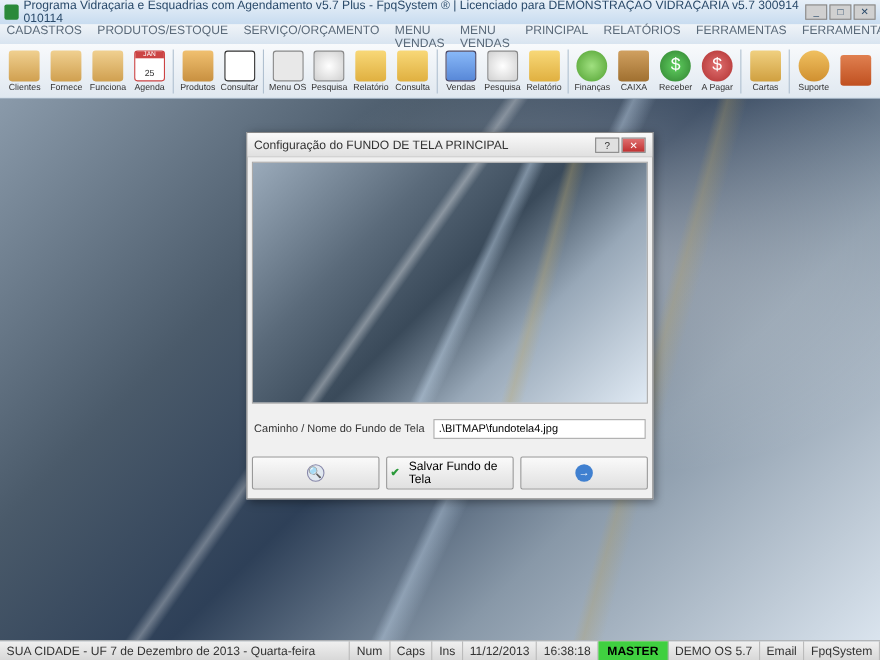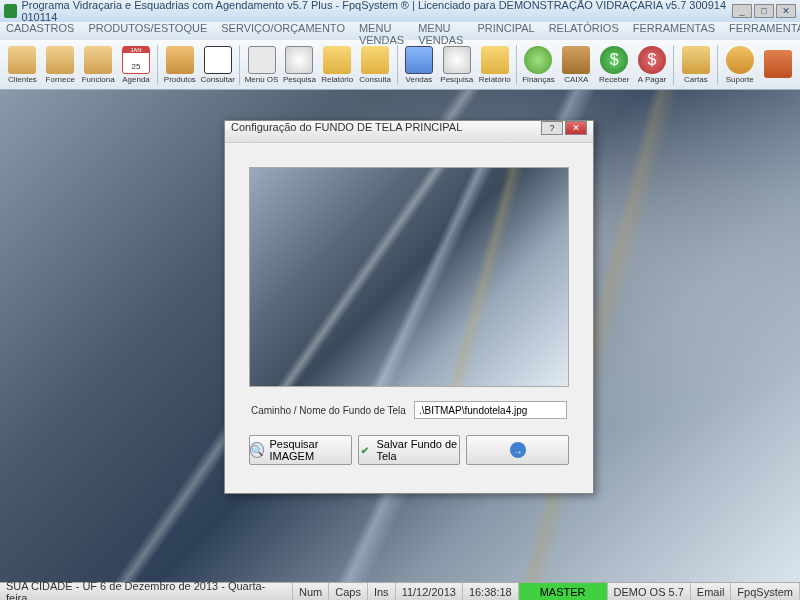--- a/index.html
+++ b/index.html
@@ -15,43 +15,43 @@
 .tool-icon{width:28px;height:28px;border-radius:3px;margin-bottom:1px;display:flex;align-items:center;justify-content:center;font-size:16px}
 .tool-label{font-size:8px;color:#333;white-space:nowrap}
 .divider{width:1px;height:40px;background:#b0c0d0;margin:0 2px}
 .desktop{position:absolute;top:90px;left:0;right:0;bottom:18px;background:linear-gradient(135deg,#8a9aaa 0%,#4a5a6a 30%,#2e4058 50%,#8898a8 70%,#dae4ee 100%);overflow:hidden}
 .desktop::before{content:"";position:absolute;inset:0;background:
  linear-gradient(125deg,transparent 40%,rgba(255,255,255,.3) 41%,transparent 42%),
  linear-gradient(115deg,transparent 55%,rgba(200,220,240,.4) 56%,transparent 58%),
  linear-gradient(105deg,transparent 70%,rgba(180,160,100,.3) 71%,transparent 73%),
  radial-gradient(ellipse at 70% 30%,rgba(255,255,255,.4),transparent 40%)}
 .dialog{position:absolute;left:224px;top:30px;width:370px;background:#f0f0f0;border:1px solid #888;box-shadow:2px 2px 8px rgba(0,0,0,.4)}
-.dlg-title{height:22px;background:linear-gradient(#fafafa,#e0e0e0);display:flex;align-items:flex-start;padding:0 6px;font-size:10px;color:#333;border-bottom:1px solid #ccc}
+.dlg-title{height:22px;background:linear-gradient(#fafafa,#e0e0e0);display:flex;align-items:center;padding:0 6px;font-size:10px;color:#333;border-bottom:1px solid #ccc}
 .dlg-controls{margin-left:auto;display:flex;gap:2px}
 .dlg-controls span{width:22px;height:14px;display:flex;align-items:center;justify-content:center;font-size:9px;border:1px solid #888;cursor:pointer}
 .dlg-help{background:#e0e0e0}
 .dlg-close{background:linear-gradient(#e07070,#c03030);color:#fff}
-.dlg-body{padding:24px}
+.dlg-body{padding:4px}
 .preview{width:100%;height:220px;border:1px solid #aaa;background:linear-gradient(135deg,#9aaaba 0%,#5a6a7a 30%,#3a4a5a 50%,#98a8b8 70%,#e0eaf4 100%);position:relative;overflow:hidden}
 .preview::before{content:"";position:absolute;inset:0;background:
  linear-gradient(125deg,transparent 38%,rgba(255,255,255,.35) 40%,transparent 42%),
  linear-gradient(115deg,transparent 53%,rgba(200,220,240,.45) 55%,transparent 58%),
  linear-gradient(105deg,transparent 68%,rgba(190,170,110,.35) 70%,transparent 73%)}
 .path-row{display:flex;align-items:center;gap:8px;margin-top:10px;padding:4px 2px}
 .path-label{font-size:10px;color:#333;white-space:nowrap}
 .path-input{flex:1;height:18px;border:1px solid #aaa;background:#fff;padding:0 4px;font-size:10px}
 .btn-row{display:flex;gap:6px;margin-top:8px;padding:4px 0}
 .dlg-btn{flex:1;height:30px;border:1px solid #999;background:linear-gradient(#fafafa,#e0e0e0);display:flex;align-items:center;justify-content:center;gap:5px;cursor:pointer;font-size:10px;border-radius:2px}
 .btn-ico{width:16px;height:16px;border-radius:50%;display:flex;align-items:center;justify-content:center;font-size:10px}
 .ico-search{background:#e0e8f0;border:1px solid #88a}
 .ico-save{color:#2a9a3a;background:transparent;font-weight:bold}
 .ico-exit{background:#4080d0;color:#fff}
 .statusbar{position:absolute;bottom:0;left:0;right:0;height:18px;background:linear-gradient(#f0f0f0,#d8d8d8);border-top:1px solid #aaa;display:flex;align-items:center;font-size:9px;color:#333}
 .status-cell{padding:0 6px;border-right:1px solid #bbb;height:100%;display:flex;align-items:center}
-.status-master{background:#40d040;color:#000;font-weight:normal;padding:0 21px}
+.status-master{background:#40d040;color:#000;font-weight:bold;padding:0 8px}
 .ic-people{background:linear-gradient(#f0d090,#d0a050)}
 .ic-cal{background:#fff;border:1px solid #c44;position:relative}
 .ic-cal::before{content:"25";position:absolute;bottom:2px;left:0;right:0;text-align:center;font-size:8px;color:#333}
 .ic-cal::after{content:"JAN";position:absolute;top:0;left:0;right:0;background:#c44;color:#fff;font-size:6px;text-align:center}
 .ic-box{background:linear-gradient(#f0c070,#c89040)}
 .ic-barcode{background:#fff;border:1px solid #333}
 .ic-clip{background:#e8e8e8;border:1px solid #888}
 .ic-search{background:radial-gradient(#fff,#d0d0d0);border:1px solid #888}
 .ic-folder{background:linear-gradient(#f8d878,#e0b040)}
 .ic-monitor{background:linear-gradient(#88b8f8,#5888d8);border:1px solid #446}
@@ -188,36 +188,35 @@
     </div>
     <div class="dlg-body">
       <div class="preview"></div>
       <div class="path-row">
         <span class="path-label">Caminho / Nome do Fundo de Tela</span>
         <input class="path-input" value=".\BITMAP\fundotela4.jpg" style="">
       </div>
       <div class="btn-row">
         <div class="dlg-btn">
           <span class="btn-ico ico-search">🔍</span>
-          <span>Pesquisar IMAGEM</span>
         </div>
         <div class="dlg-btn">
           <span class="btn-ico ico-save">✔</span>
           <span>Salvar Fundo de Tela</span>
         </div>
         <div class="dlg-btn">
           <span class="btn-ico ico-exit">→</span>
         </div>
       </div>
     </div>
   </div>
 </div>
 
 <div class="statusbar">
-  <div class="status-cell" style="flex:1">SUA CIDADE - UF 6 de Dezembro de 2013 - Quarta-feira</div>
+  <div class="status-cell" style="flex:1">SUA CIDADE - UF 7 de Dezembro de 2013 - Quarta-feira</div>
   <div class="status-cell">Num</div>
   <div class="status-cell">Caps</div>
   <div class="status-cell">Ins</div>
   <div class="status-cell">11/12/2013</div>
   <div class="status-cell">16:38:18</div>
   <div class="status-cell status-master">MASTER</div>
   <div class="status-cell">DEMO OS 5.7</div>
   <div class="status-cell">Email</div>
   <div class="status-cell">FpqSystem</div>
 </div>

